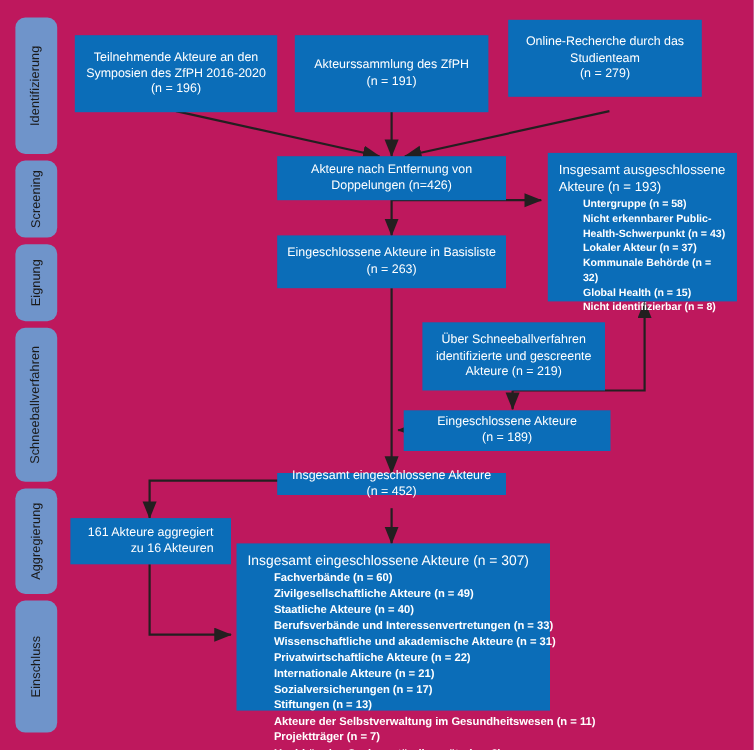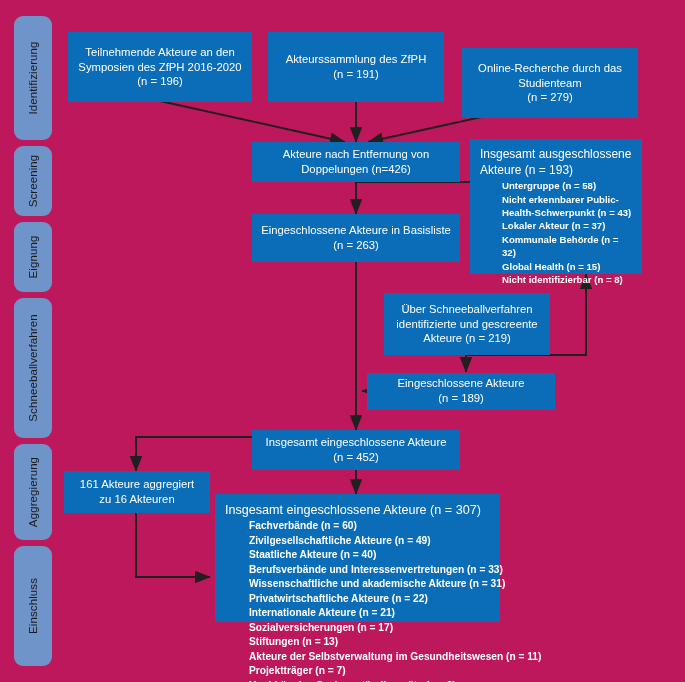--- a/index.html
+++ b/index.html
@@ -157,36 +157,36 @@
     </div>
   </div>
 
   <div class="node" style="left:268px; top:32px; width:176px; height:70px;">
     <div>
       <span>Akteurssammlung des ZfPH</span><br>
       <span>(n = 191)</span>
     </div>
   </div>
 
-  <div class="node" style="left:462px; top:48px; width:176px; height:70px;">
+  <div class="node" style="left:462px; top:18px; width:176px; height:70px;">
     <div>
       <span>Online-Recherche durch das</span><br>
       <span>Studienteam</span><br>
       <span>(n = 279)</span>
     </div>
   </div>
 
   <div class="node" style="left:252px; top:142px; width:208px; height:40px;">
     <div>
       <span>Akteure nach Entfernung von</span><br>
       <span>Doppelungen (n=426)</span>
     </div>
   </div>
 
-  <div class="node listbox excl" style="left:470px; top:139px; width:172px; height:135px;">
+  <div class="node listbox excl" style="left:498px; top:139px; width:172px; height:135px;">
     <span class="lb-title">Insgesamt ausgeschlossene Akteure (n = 193)</span>
     <ul>
       <li>Untergruppe (n = 58)</li>
       <li>Nicht erkennbarer Public-Health-Schwerpunkt (n = 43)</li>
       <li>Lokaler Akteur (n = 37)</li>
       <li>Kommunale Behörde (n = 32)</li>
       <li>Global Health (n = 15)</li>
       <li>Nicht identifizierbar (n = 8)</li>
     </ul>
   </div>
@@ -206,35 +206,35 @@
     </div>
   </div>
 
   <div class="node" style="left:367px; top:373px; width:188px; height:37px;align-items:flex-end;">
     <div>
       <span>Eingeschlossene Akteure</span><br>
       <span>(n = 189)</span>
     </div>
   </div>
 
-  <div class="node" style="left:252px; top:430px; width:208px; height:40px;">
+  <div class="node" style="left:252px; top:430px; width:208px; height:20px;">
     <div>
       <span>Insgesamt eingeschlossene Akteure</span><br>
       <span>(n = 452)</span>
     </div>
   </div>
 
-  <div class="node" style="left:64px; top:471px; width:146px; height:42px;">
+  <div class="node" style="left:64px; top:471px; width:146px; height:42px;text-align:right;">
     <div>
       <span>161 Akteure aggregiert</span><br>
       <span>zu 16 Akteuren</span>
     </div>
   </div>
 
-  <div class="node listbox" style="left:215px; top:494px; width:285px; height:128px;">
+  <div class="node listbox" style="left:215px; top:494px; width:285px; height:152px;">
     <span class="lb-title">Insgesamt eingeschlossene Akteure (n = 307)</span>
     <ul>
       <li>Fachverbände (n = 60)</li>
       <li>Zivilgesellschaftliche Akteure (n = 49)</li>
       <li>Staatliche Akteure (n = 40)</li>
       <li>Berufsverbände und Interessenvertretungen (n = 33)</li>
       <li>Wissenschaftliche und akademische Akteure (n = 31)</li>
       <li>Privatwirtschaftliche Akteure (n = 22)</li>
       <li>Internationale Akteure (n = 21)</li>
       <li>Sozialversicherungen (n = 17)</li>

